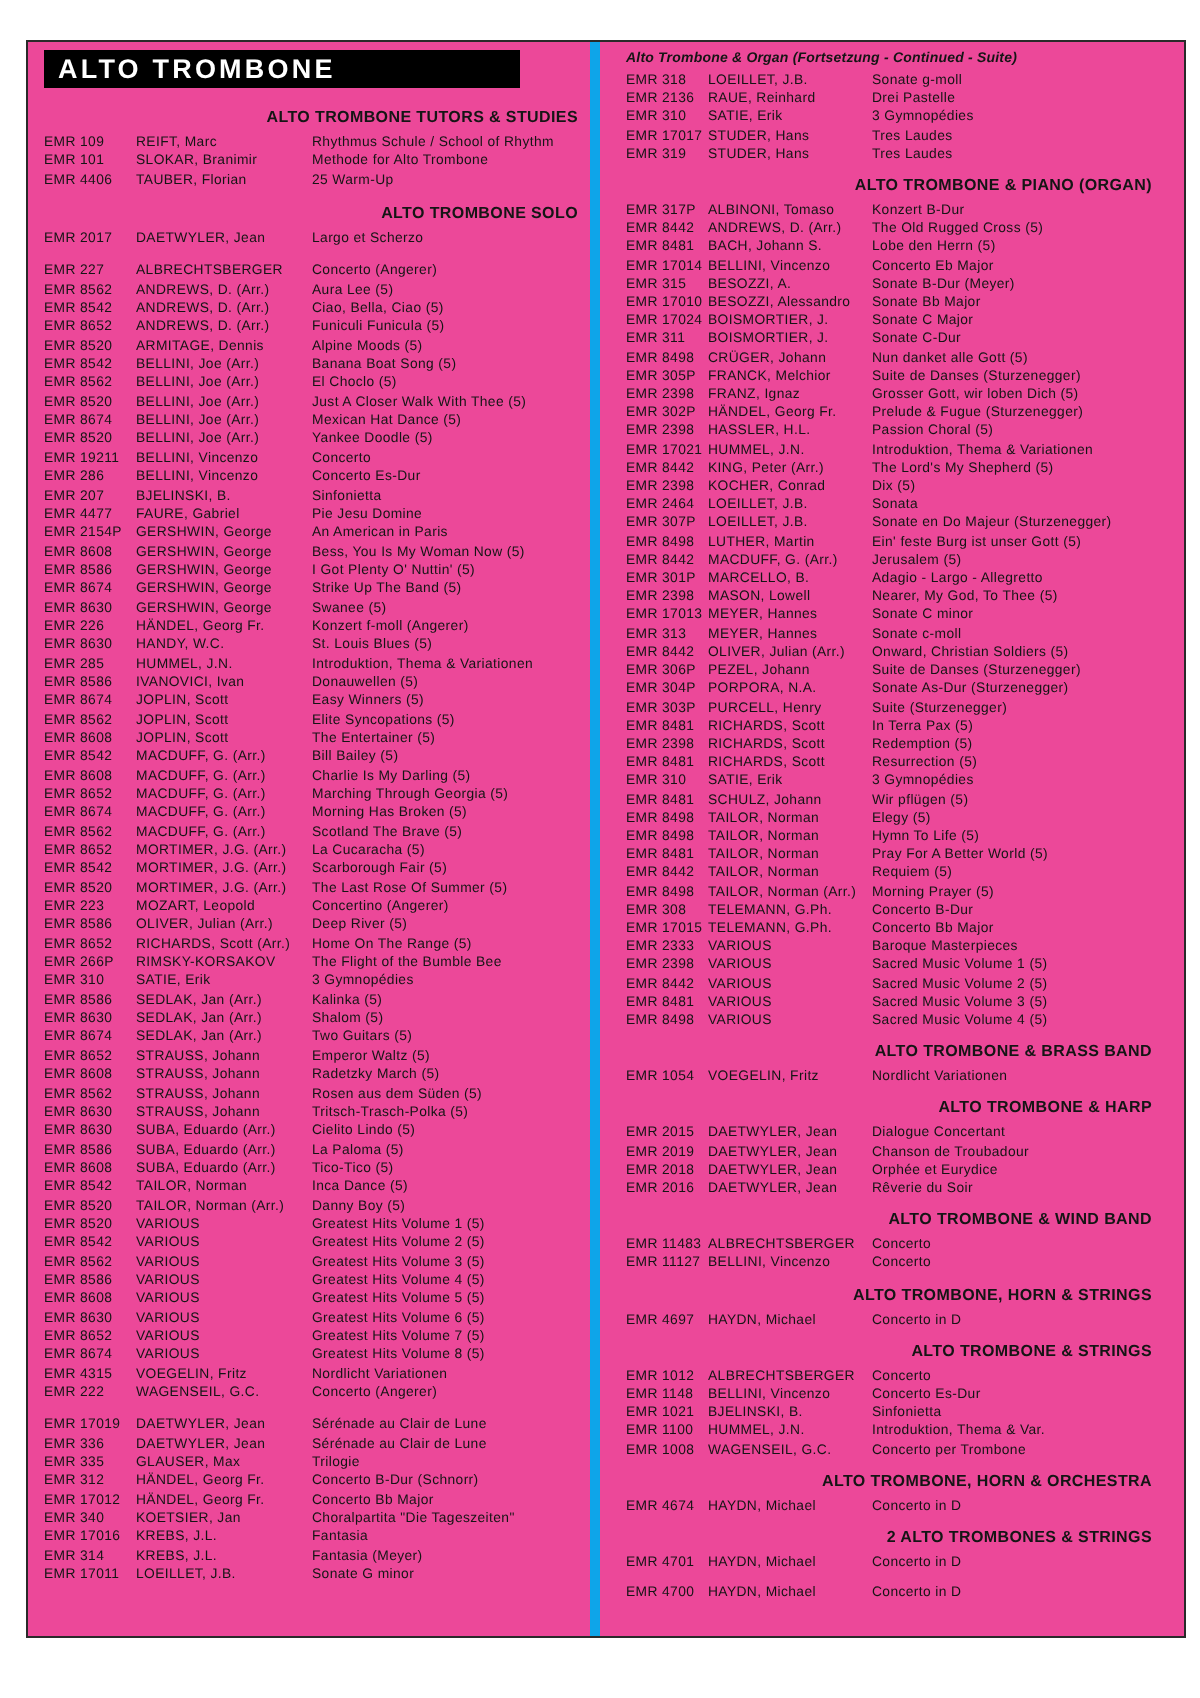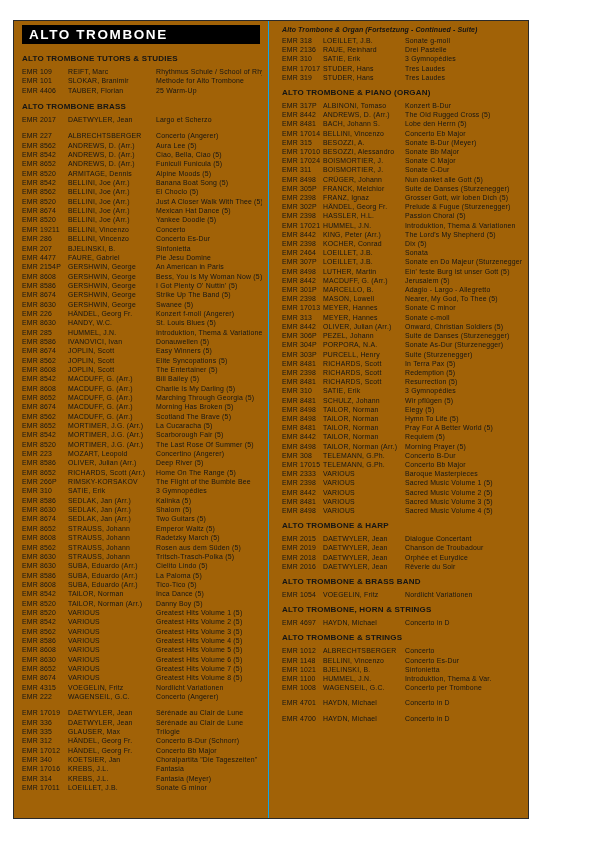--- a/index.html
+++ b/index.html
@@ -2,39 +2,39 @@
 <html><head>
 <meta charset="utf-8">
 <style>
   html,body{margin:0;padding:0;background:#ffffff;}
   body{
     width:600px;height:849px;position:relative;
     font-family:"Liberation Sans", sans-serif;color:#151515;
     -webkit-font-smoothing:antialiased;
   }
   .page{
-    position:absolute;left:13px;top:20px;width:516px;height:799px;
-    border:1px solid #2a2a2a;display:flex;box-sizing:border-box;background:#a16207;
+    position:absolute;left:13px;top:20px;width:580px;height:799px;
+    border:1px solid #2a2a2a;display:flex;box-sizing:border-box;background:#ec4899;
     overflow:hidden;
   }
   .col{box-sizing:border-box;overflow:hidden;}
   .col-left{width:281px;padding:3px 6px 0 8px;}
-  .col-right{width:287px;border-left:1px solid #0ea5e9;padding:4px 6px 0 13px;}
+  .col-right{width:287px;border-left:5px solid #0ea5e9;padding:4px 6px 0 13px;}
   .banner{
     background:#000;color:#fff;width:238px;height:19px;line-height:19px;
     font-weight:bold;font-size:13.5px;letter-spacing:1.6px;
     padding-left:7px;box-sizing:border-box;margin-top:1px;margin-bottom:10px;
     white-space:nowrap;
   }
   .section{margin-top:7px;}
   .col-right .section{margin-top:6px;}
   .col-right .section:first-child{margin-top:0;}
   .heading{
     font-weight:bold;font-size:8px;line-height:10px;margin-bottom:3px;
-    letter-spacing:0.2px;white-space:nowrap;
+    letter-spacing:0.2px;white-space:nowrap;text-align:right;
   }
   .cont-heading{
     font-weight:bold;font-style:italic;font-size:7px;line-height:9px;
     margin-bottom:2px;letter-spacing:0.1px;white-space:nowrap;
   }
   .row{display:flex;font-size:6.9px;letter-spacing:0.2px;white-space:nowrap;}
   .col-left .row{line-height:9.35px;}
   .col-right .row{line-height:9.2px;}
   .num{width:46px;flex-shrink:0;}
   .col-right .num{width:41px;}
@@ -63,21 +63,21 @@
           <span class="composer">SLOKAR, Branimir</span>
           <span class="title">Methode for Alto Trombone</span>
         </div>
         <div class="row">
           <span class="num">EMR 4406</span>
           <span class="composer">TAUBER, Florian</span>
           <span class="title">25 Warm-Up</span>
         </div>
       </div>
       <div class="section">
-        <div class="heading">ALTO TROMBONE BRASS</div>
+        <div class="heading">ALTO TROMBONE SOLO</div>
         <div class="row">
           <span class="num">EMR 2017</span>
           <span class="composer">DAETWYLER, Jean</span>
           <span class="title">Largo et Scherzo</span>
         </div>
       </div>
       <div class="section">
         <div class="row">
           <span class="num">EMR 227</span>
           <span class="composer">ALBRECHTSBERGER</span>
@@ -684,20 +684,28 @@
           <span class="composer">VARIOUS</span>
           <span class="title">Sacred Music Volume 3 (5)</span>
         </div>
         <div class="row">
           <span class="num">EMR 8498</span>
           <span class="composer">VARIOUS</span>
           <span class="title">Sacred Music Volume 4 (5)</span>
         </div>
       </div>
       <div class="section">
+        <div class="heading">ALTO TROMBONE &amp; BRASS BAND</div>
+        <div class="row">
+          <span class="num">EMR 1054</span>
+          <span class="composer">VOEGELIN, Fritz</span>
+          <span class="title">Nordlicht Variationen</span>
+        </div>
+      </div>
+      <div class="section">
         <div class="heading">ALTO TROMBONE &amp; HARP</div>
         <div class="row">
           <span class="num">EMR 2015</span>
           <span class="composer">DAETWYLER, Jean</span>
           <span class="title">Dialogue Concertant</span>
         </div>
         <div class="row">
           <span class="num">EMR 2019</span>
           <span class="composer">DAETWYLER, Jean</span>
           <span class="title">Chanson de Troubadour</span>
@@ -707,25 +715,30 @@
           <span class="composer">DAETWYLER, Jean</span>
           <span class="title">Orphée et Eurydice</span>
         </div>
         <div class="row">
           <span class="num">EMR 2016</span>
           <span class="composer">DAETWYLER, Jean</span>
           <span class="title">Rêverie du Soir</span>
         </div>
       </div>
       <div class="section">
-        <div class="heading">ALTO TROMBONE &amp; BRASS BAND</div>
-        <div class="row">
-          <span class="num">EMR 1054</span>
-          <span class="composer">VOEGELIN, Fritz</span>
-          <span class="title">Nordlicht Variationen</span>
+        <div class="heading">ALTO TROMBONE &amp; WIND BAND</div>
+        <div class="row">
+          <span class="num">EMR 11483</span>
+          <span class="composer">ALBRECHTSBERGER</span>
+          <span class="title">Concerto</span>
+        </div>
+        <div class="row">
+          <span class="num">EMR 11127</span>
+          <span class="composer">BELLINI, Vincenzo</span>
+          <span class="title">Concerto</span>
         </div>
       </div>
       <div class="section">
         <div class="heading">ALTO TROMBONE, HORN &amp; STRINGS</div>
         <div class="row">
           <span class="num">EMR 4697</span>
           <span class="composer">HAYDN, Michael</span>
           <span class="title">Concerto in D</span>
         </div>
       </div>
@@ -751,20 +764,29 @@
           <span class="composer">HUMMEL, J.N.</span>
           <span class="title">Introduktion, Thema &amp; Var.</span>
         </div>
         <div class="row">
           <span class="num">EMR 1008</span>
           <span class="composer">WAGENSEIL, G.C.</span>
           <span class="title">Concerto per Trombone</span>
         </div>
       </div>
       <div class="section">
+        <div class="heading">ALTO TROMBONE, HORN &amp; ORCHESTRA</div>
+        <div class="row">
+          <span class="num">EMR 4674</span>
+          <span class="composer">HAYDN, Michael</span>
+          <span class="title">Concerto in D</span>
+        </div>
+      </div>
+      <div class="section">
+        <div class="heading">2 ALTO TROMBONES &amp; STRINGS</div>
         <div class="row">
           <span class="num">EMR 4701</span>
           <span class="composer">HAYDN, Michael</span>
           <span class="title">Concerto in D</span>
         </div>
       </div>
       <div class="section">
         <div class="row">
           <span class="num">EMR 4700</span>
           <span class="composer">HAYDN, Michael</span>

